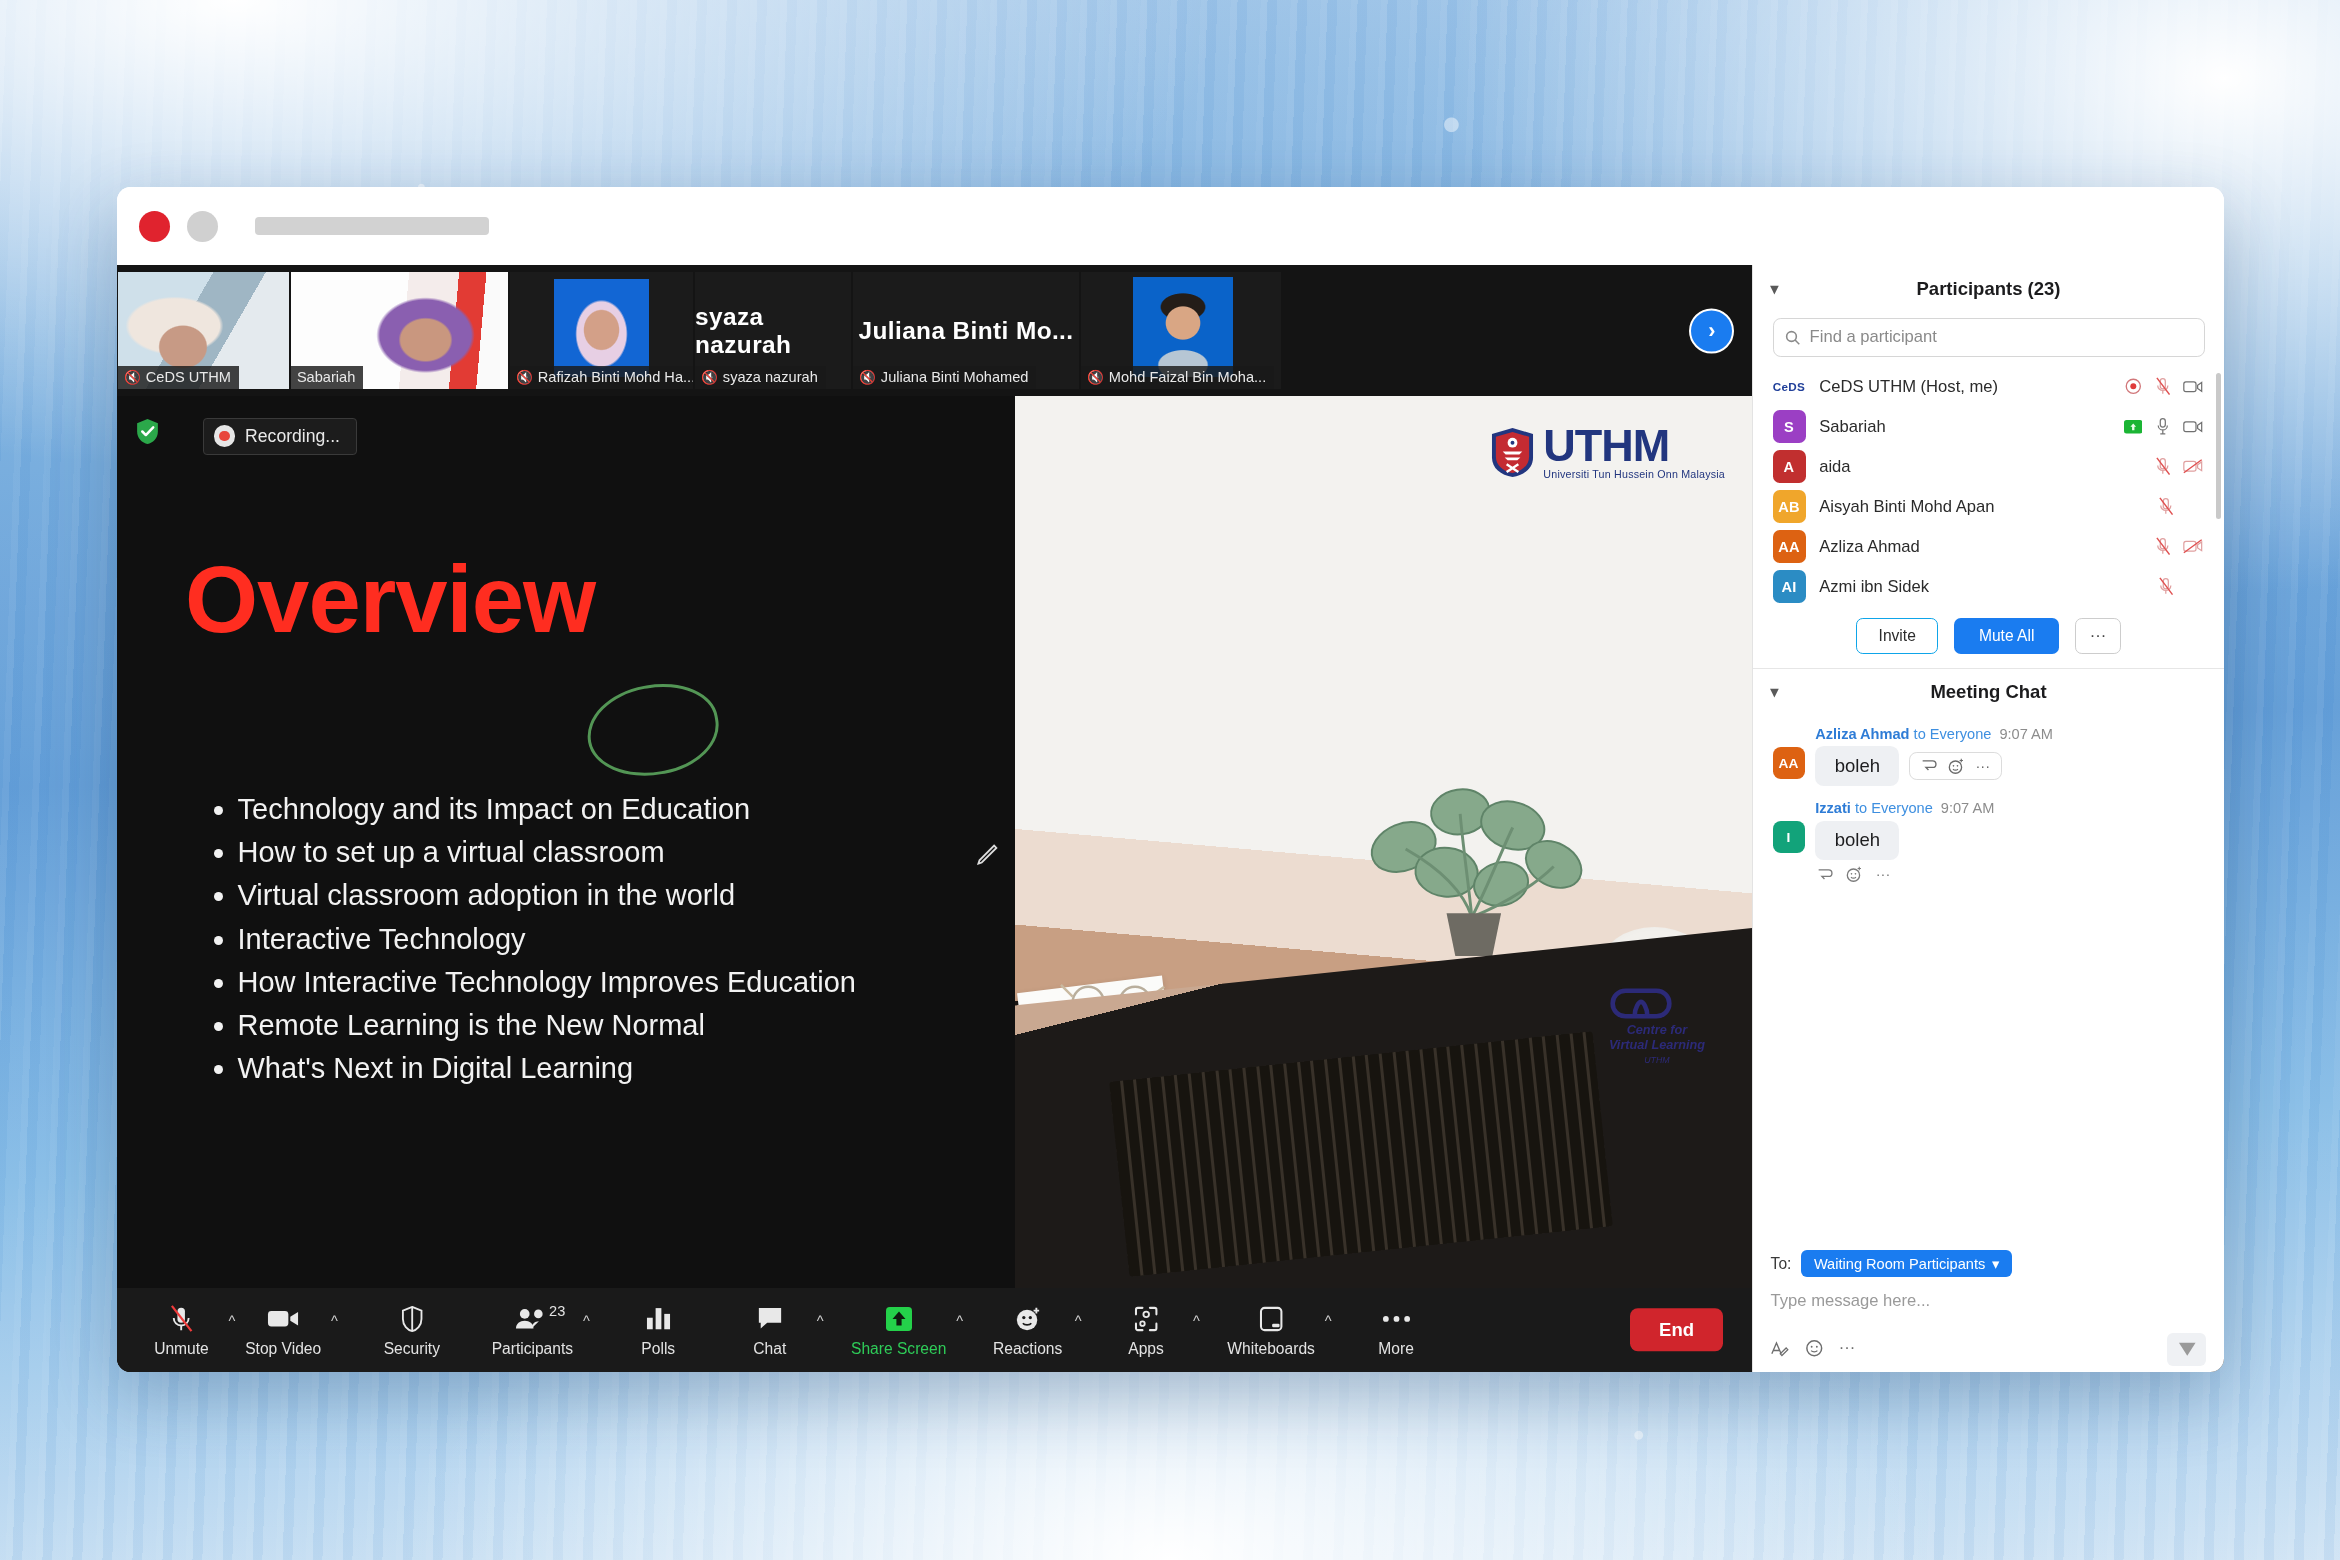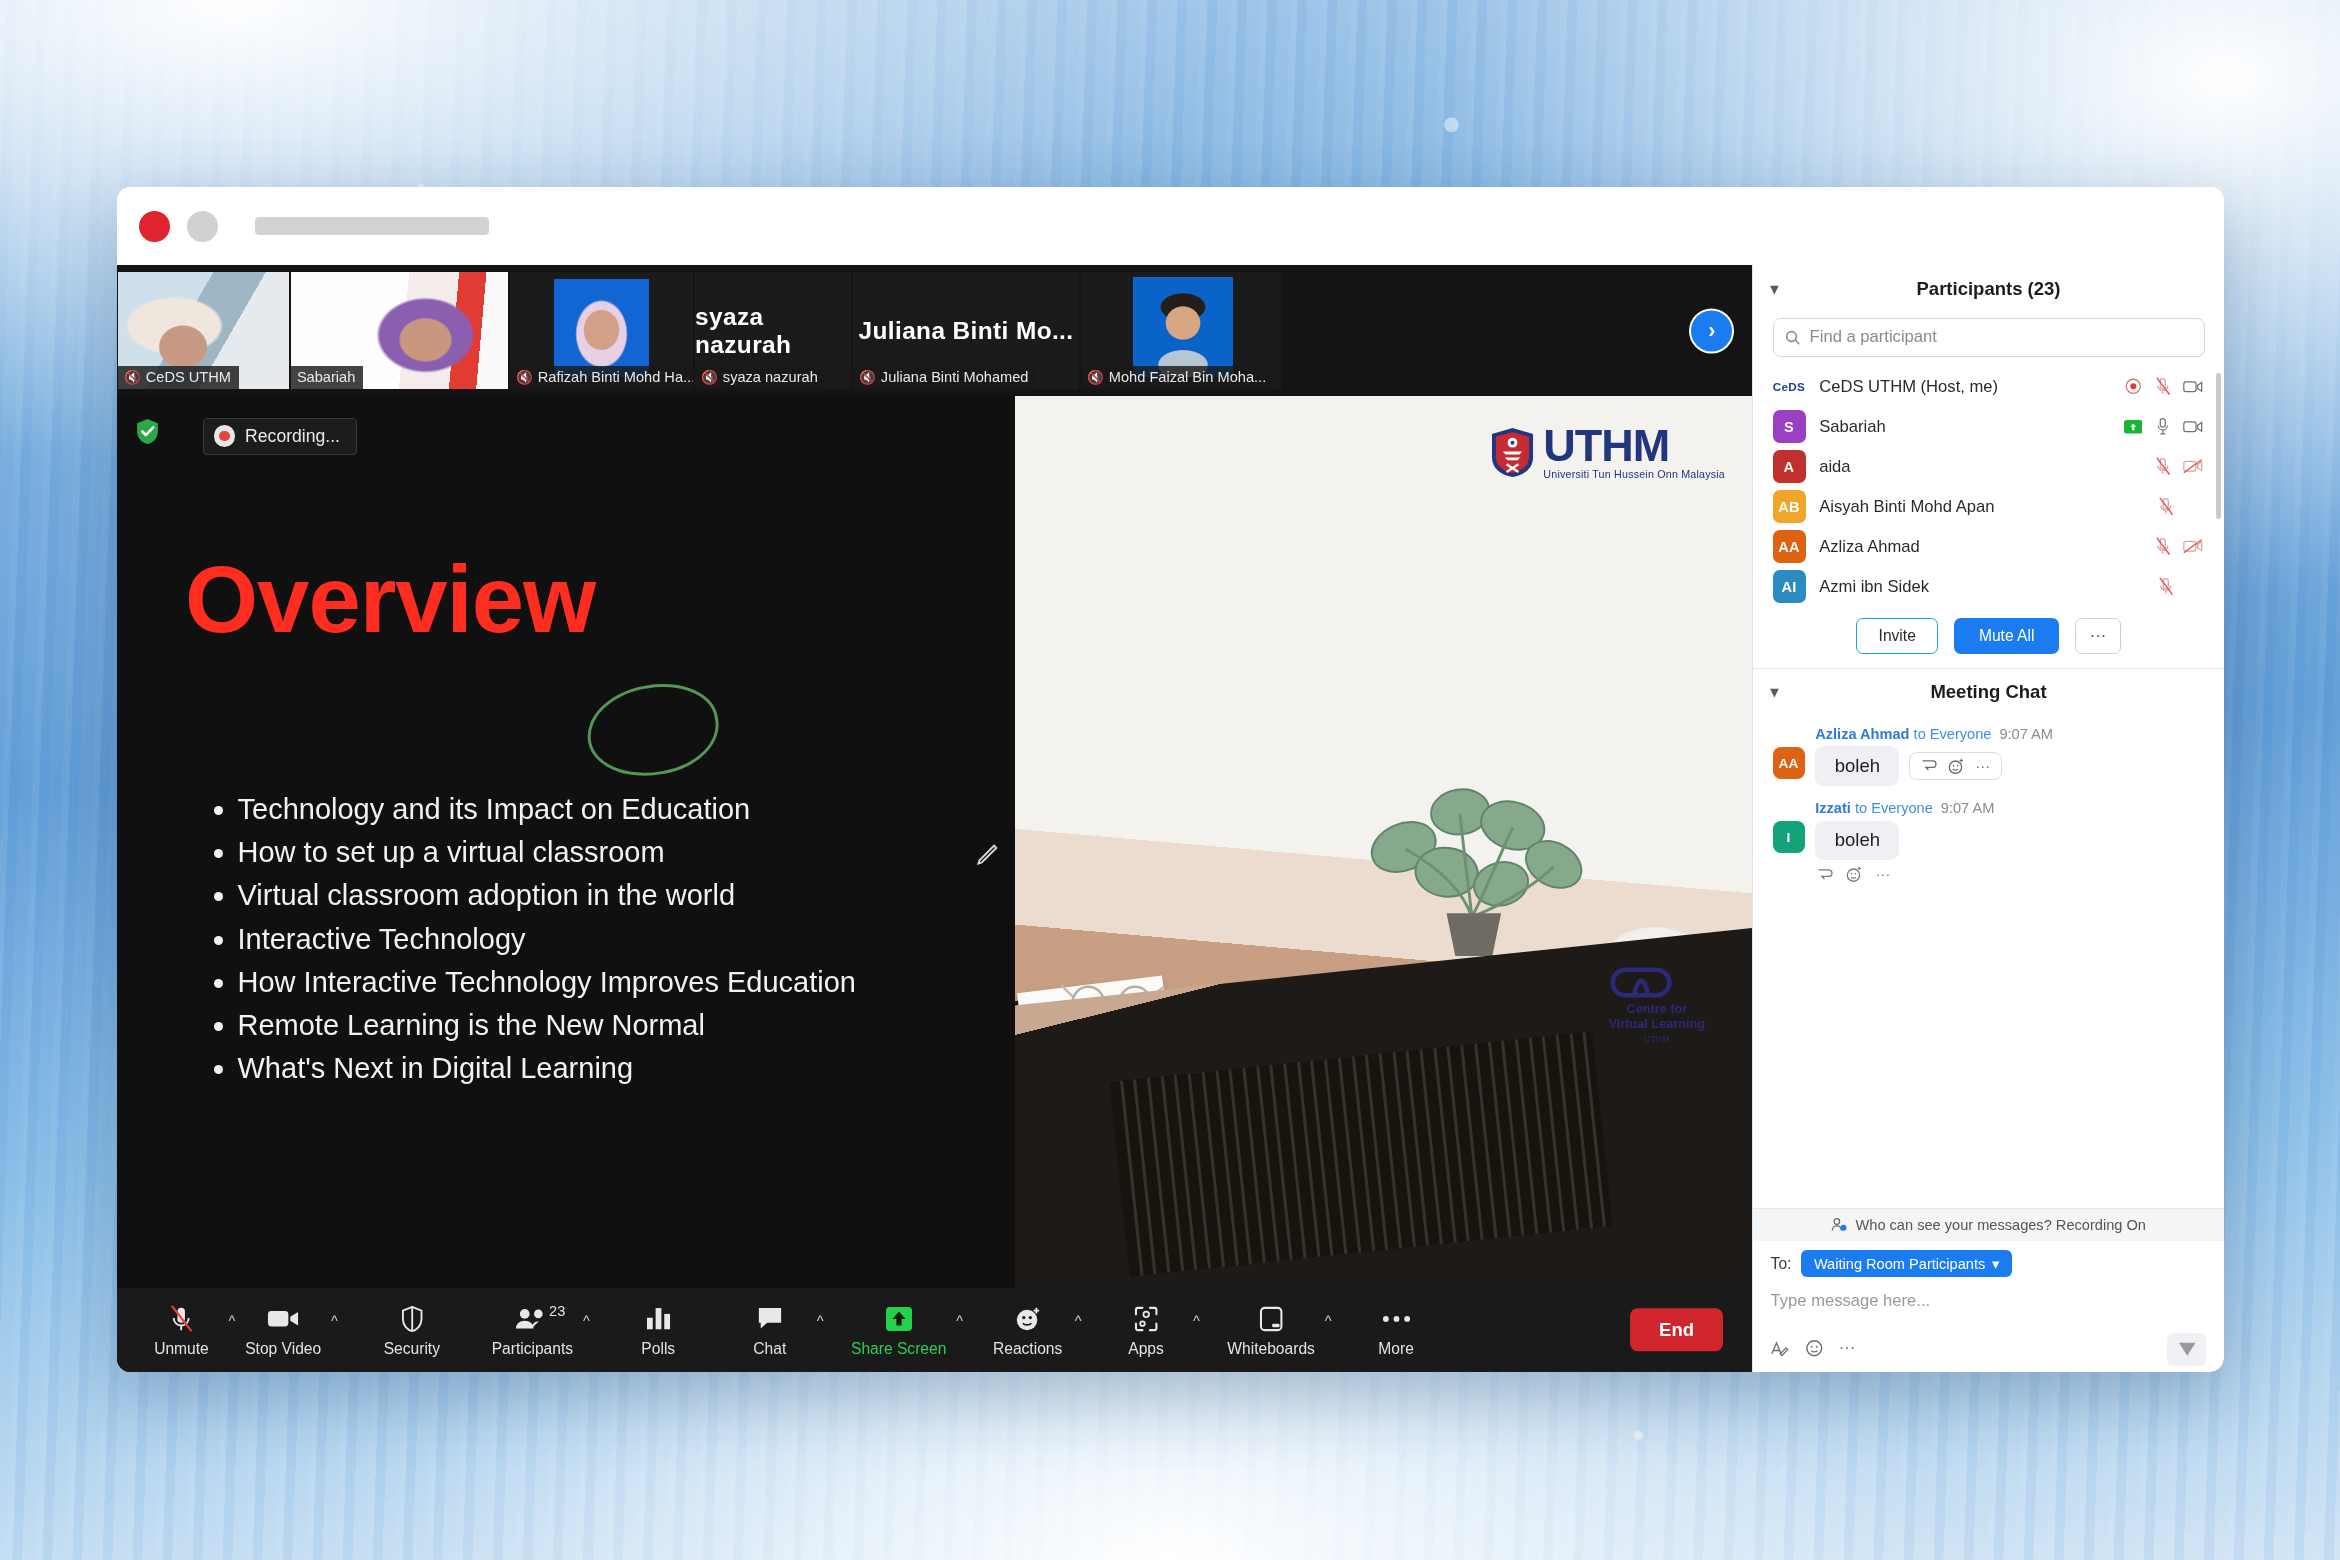--- a/index.html
+++ b/index.html
@@ -99,21 +99,21 @@
     position:absolute; left:470px; top:289px; width:132px; height:90px;
     border:3.9px solid #5fae62; border-radius:50% 50% 48% 52%/ 52% 48% 50% 50%;
     transform:rotate(-10deg); opacity:.85;
   }
   .pen-cursor { position:absolute; left:858px; top:444px; width:27px; height:27px; color:#ddd; }
 
   .camside { position:relative; flex:1; overflow:hidden;
     background:
       linear-gradient(185deg, #f3f2ef 0 52%, #ecdcd0 52% 62%, #c89f83 62% 70%, #1c1714 70% 100%); }
   .camside .uthm { position:absolute; right:27px; top:29px; display:flex; align-items:center; gap:9.8px; }
-  .camside .cvl { position:absolute; right:47px; bottom:243px; text-align:center; color:#2c2a78; }
+  .camside .cvl { position:absolute; right:47px; bottom:222px; text-align:center; color:#2c2a78;font-style:italic; }
   .plant { position:absolute; left:calc(50% - 39px); top:42%; width:244px; height:185px; }
   .laptop-base { position:absolute; left:-8%; bottom:-6%; width:118%; height:42%;
      background:linear-gradient(172deg,#c9a891 0 8%, #1d1a18 8% 100%); transform:rotate(-6deg); border-radius:9.8px; }
   .keyboard { position:absolute; left:14%; bottom:4%; width:66%; height:22%;
      background:repeating-linear-gradient(90deg,#17140f 0 10.7px,#3a332a 10.7px 13.7px),
                 repeating-linear-gradient(0deg,#17140f 0 8.8px,#3a332a 8.8px 11.7px);
      transform:rotate(-6deg); border-radius:3.9px; opacity:.95; }
   .glasses { position:absolute; left:6%; bottom:30%; width:117px; height:45px; }
   .notepad { position:absolute; left:1%; bottom:24%; width:146px; height:90px; background:#fbfbf9; transform:rotate(-7deg); box-shadow:0 2px 5.9px rgba(0,0,0,.12); }
   .cup { position:absolute; right:6%; bottom:32%; width:107px; height:76px; background:#f2f0ec; border-radius:50% 50% 46% 46%; box-shadow:inset 0 -7.8px 13.7px rgba(0,0,0,.08); }
@@ -688,28 +688,20 @@
                     <circle cx="11.4" cy="9.4" r="1" fill="#7a7a7a"></circle>
                     <path d="M6 13.4c1.4 1.7 4.6 1.7 6 0" stroke="#7a7a7a" stroke-width="1.4" fill="none"></path>
                     <path d="M16 1v4M14 3h4" stroke="#7a7a7a" stroke-width="1.3"></path>
                   </svg>
                 <span>···</span>
               </div>
             </div>
           </div>
         </div>
 
-        <div class="whobar">
-          <svg viewBox="0 0 20 18" width="16.6" height="15.6">
-              <circle cx="7" cy="5" r="3.4" fill="none" stroke="#666" stroke-width="1.5"></circle>
-              <path d="M1.5 16c0-3.4 2.5-5.6 5.5-5.6s5.5 2.2 5.5 5.6" fill="none" stroke="#666" stroke-width="1.5"></path>
-              <circle cx="15" cy="12.5" r="3.6" fill="#1a7cf0"></circle>
-            </svg>
-          <span>Who can see your messages? Recording On</span>
-        </div>
 
         <div class="composer">
           <div class="torow">
             <span class="tolabel">To:</span>
             <span class="topill">
               <span>Waiting Room Participants</span>
               <span>▾</span>
             </span>
           </div>
           <div class="typehere">Type message here...</div>

